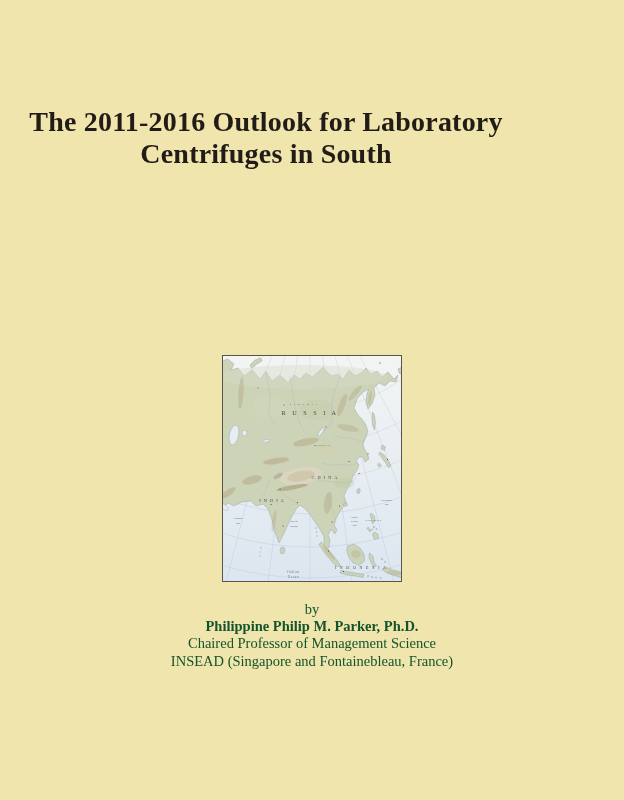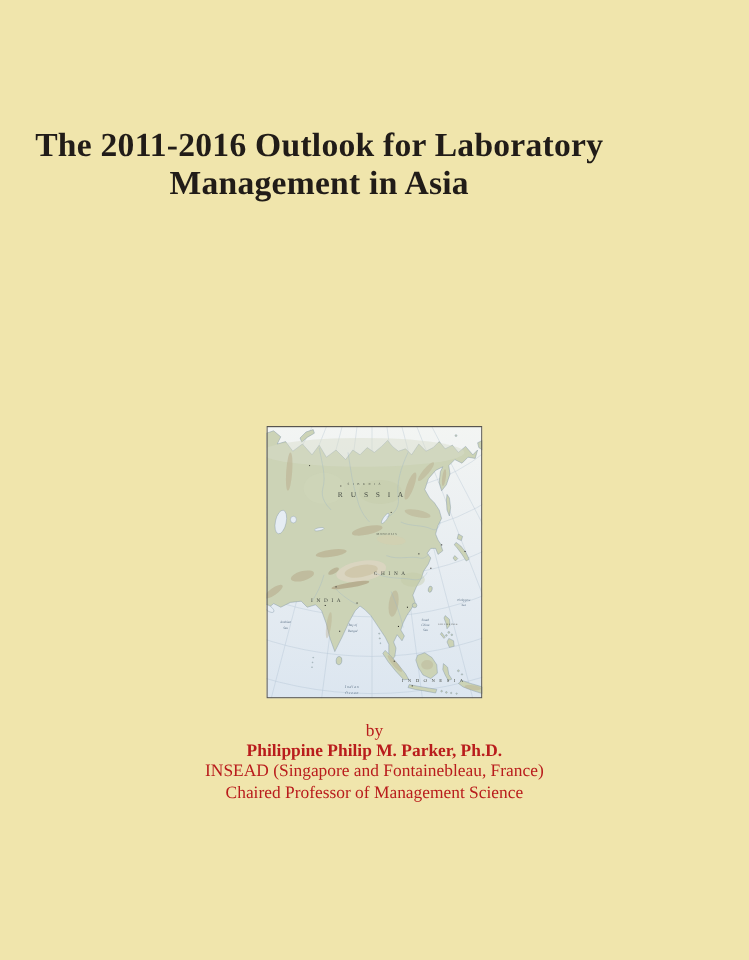--- a/index.html
+++ b/index.html
@@ -27,33 +27,33 @@
   .map-figure {
     position: absolute; top: 355px; left: 222px;
     width: 180px; height: 227px;
   }
   .map-figure svg { display: block; width: 180px; height: 227px; }
   .credits {
     position: absolute; top: 601px; left: 0; width: 624px;
     text-align: center;
     font-size: 14.5px;
     line-height: 17.2px;
-    color: #b91c1c;
+    color: #14532d;
   }
   .credits .author { font-weight: bold; }
   .sea-label { font-style: italic; }
 </style>
 </head>
 <body>
 
 <div class="page">
 
   <div class="report-title">
     <div>The 2011-2016 Outlook for Laboratory</div>
-    <div>Management in Asia</div>
+    <div>Centrifuges in South</div>
   </div>
 
   <div class="map-figure">
     <svg viewBox="0 0 180 227" xmlns="http://www.w3.org/2000/svg" font-family="Liberation Serif, serif">
       <defs>
         <linearGradient id="oceanGrad" x1="0" y1="0" x2="0" y2="1">
           <stop offset="0" stop-color="#f3f5f3"></stop>
           <stop offset="0.45" stop-color="#e9eef2"></stop>
           <stop offset="1" stop-color="#dce6f0"></stop>
         </linearGradient>
@@ -201,17 +201,17 @@
         <text class="sea-label" x="71.5" y="223" font-size="3.1" letter-spacing="0.7" fill="#5c7186">Ocean</text>
       </g>
 
       <rect x="0.5" y="0.5" width="179" height="226" fill="none" stroke="#57544e" stroke-width="1"></rect>
     </svg>
   </div>
 
   <div class="credits">
     <div>by</div>
     <div class="author">Philippine Philip M. Parker, Ph.D.</div>
+    <div>Chaired Professor of Management Science</div>
     <div>INSEAD (Singapore and Fontainebleau, France)</div>
-    <div>Chaired Professor of Management Science</div>
   </div>
 
 </div>
 
 </body></html>

